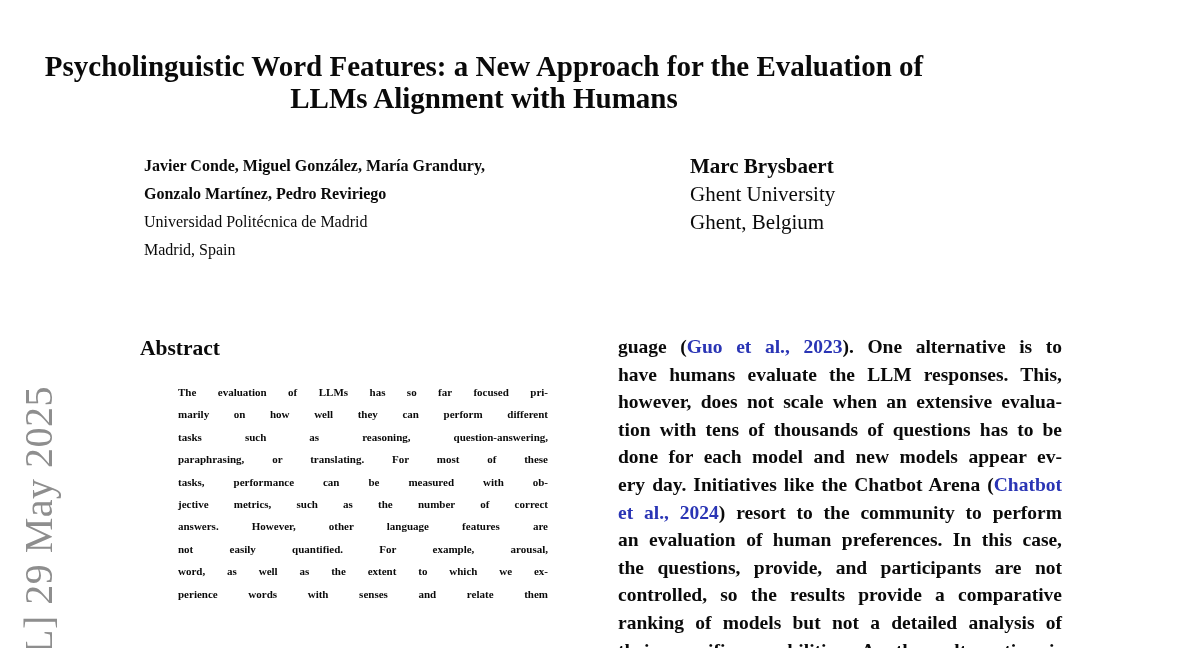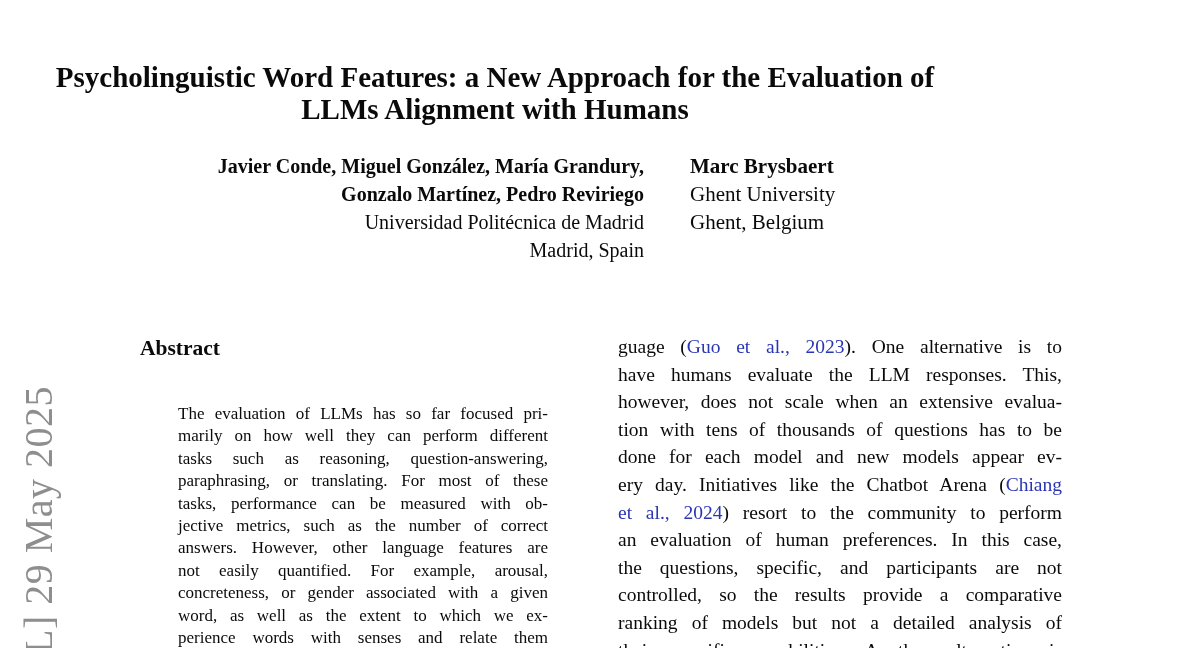--- a/index.html
+++ b/index.html
@@ -24,48 +24,48 @@
     white-space: nowrap;
     letter-spacing: 0.5px;
   }
 
   
   .title {
     left: 0; top: 46px; width: 960px;
     text-align: center;
     font-size: 29px; font-weight: bold;
     line-height: 32px;
-    margin: 15px;
+    margin: 4px;
   }
 
   
-  .authors-left  { left: 144px; top: 152px; width: 500px; text-align: right;
-                   font-size: 20px; line-height: 28px; }
+  .authors-left  { left: 144px; top: 152px; width: 500px; text-align: left;
+                   font-size: 16px; line-height: 28px; }
   .authors-right { left: 690px; top: 152px; width: 200px; text-align: left;
                    font-size: 21px; line-height: 28px; }
   .bold { font-weight: bold; }
 
   
   .abstract-heading {
     left: 140px; top: 336px; width: 445px;
     text-align: left;
     font-size: 21.5px; font-weight: bold;
   }
   .abstract-lines {
-    left: 178px; top: 403px; width: 370px;
-    font-size: 17px; line-height: 22.4px;
+    left: 178px; top: 381px; width: 370px;
+    font-size: 11px; line-height: 22.4px;
   }
 
   
   .right-col {
     left: 618px; top: 333px; width: 444px;
     font-size: 19.5px; line-height: 27.6px;
   }
 
-  .jline { text-align: justify; text-align-last: justify; height: 1em; height: auto; }
+  .jline { text-align: justify; text-align-last: justify; height: 1em; height: auto; font-weight: bold; }
   .lines .jline { display: block; }
   .cite { color: #2a35b5; }
 </style>
 </head>
 <body>
 
 <div>
 
   <div class="abs watermark">L] 29 May 2025</div>
 
@@ -91,33 +91,32 @@
 
   <div class="abs abstract-lines lines">
       <div class="jline"><span>The evaluation of LLMs has so far focused pri-</span></div>
       <div class="jline"><span>marily on how well they can perform different</span></div>
       <div class="jline"><span>tasks such as reasoning, question-answering,</span></div>
       <div class="jline"><span>paraphrasing, or translating. For most of these</span></div>
       <div class="jline"><span>tasks, performance can be measured with ob-</span></div>
       <div class="jline"><span>jective metrics, such as the number of correct</span></div>
       <div class="jline"><span>answers. However, other language features are</span></div>
       <div class="jline"><span>not easily quantified. For example, arousal,</span></div>
-      <div class="jline"><span>concreteness, or gender associated with a given</span></div>
       <div class="jline"><span>word, as well as the extent to which we ex-</span></div>
       <div class="jline"><span>perience words with senses and relate them</span></div>
     </div>
 
   <div class="abs right-col lines">
       <div class="jline"><span>guage (</span><span class="cite">Guo et al., 2023</span><span>). One alternative is to</span></div>
       <div class="jline"><span>have humans evaluate the LLM responses. This,</span></div>
       <div class="jline"><span>however, does not scale when an extensive evalua-</span></div>
       <div class="jline"><span>tion with tens of thousands of questions has to be</span></div>
       <div class="jline"><span>done for each model and new models appear ev-</span></div>
-      <div class="jline"><span>ery day. Initiatives like the Chatbot Arena (</span><span class="cite">Chiang</span></div>
+      <div class="jline"><span>ery day. Initiatives like the Chatbot Arena (</span><span class="cite">Chatbot</span></div>
       <div class="jline"><span class="cite">et al., 2024</span><span>) resort to the community to perform</span></div>
       <div class="jline"><span>an evaluation of human preferences. In this case,</span></div>
-      <div class="jline"><span>the questions, specific, and participants are not</span></div>
+      <div class="jline"><span>the questions, provide, and participants are not</span></div>
       <div class="jline"><span>controlled, so the results provide a comparative</span></div>
       <div class="jline"><span>ranking of models but not a detailed analysis of</span></div>
       <div class="jline"><span>their specific capabilities. Another alternative is</span></div>
     </div>
 
 </div>
 
 </body></html>

